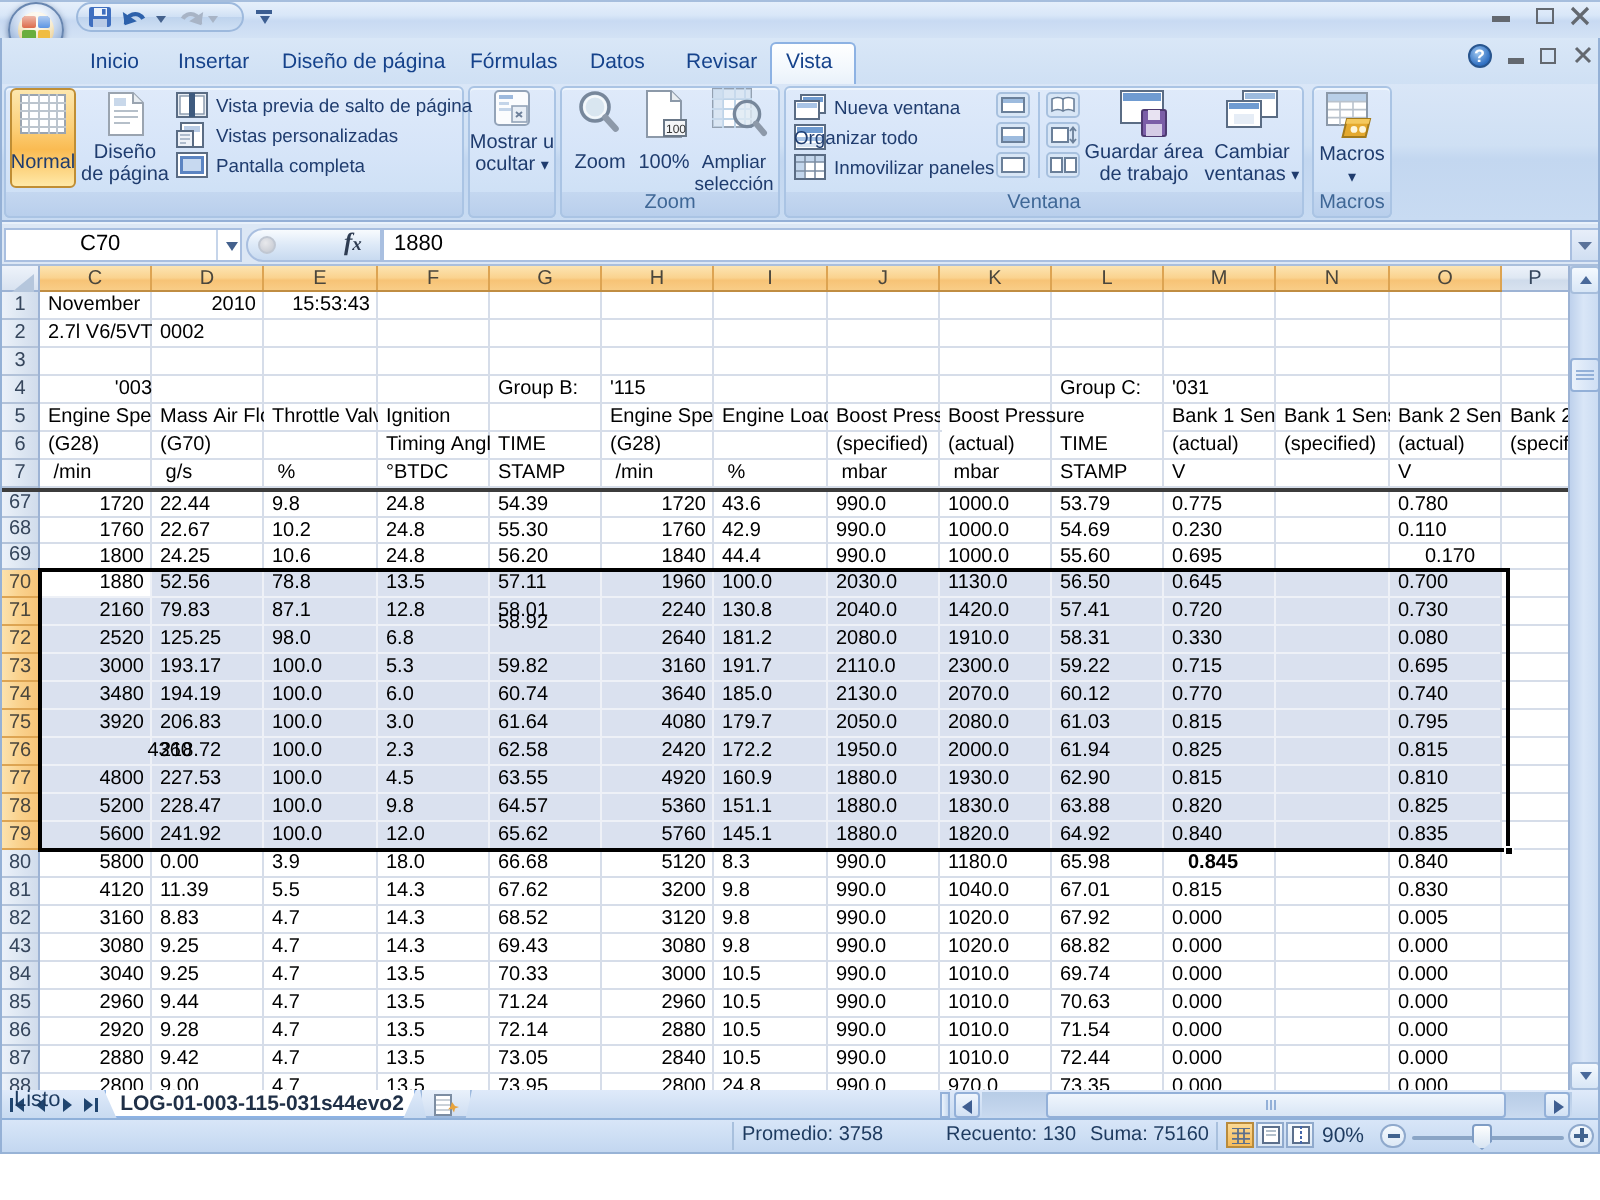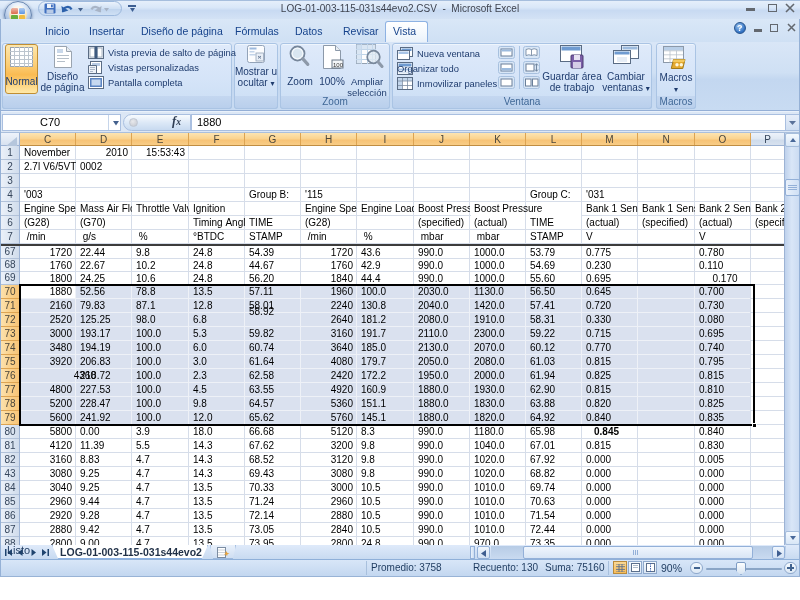--- a/index.html
+++ b/index.html
@@ -48,21 +48,20 @@
   <path d="M13.6 3 L12.6 9.6 L6.6 7.6 Z" fill="#a8b4c6"></path>
 </svg>
 <svg style="left:104px;top:8px" width="5" height="3.5" viewBox="0 0 5 3.5">
       <path d="M0 0 L5 0 L2.5 3.5 Z" fill="#a8b4c6"></path>
     </svg>
 <div style="left:128px;top:5px;width:8px;height:1.5px;background:#3c5e92"></div>
 <svg style="left:129.5px;top:8px" width="5" height="4" viewBox="0 0 5 4">
       <path d="M0 0 L5 0 L2.5 4 Z" fill="#3c5e92"></path>
     </svg>
 
-<div style="left:0;top:3px;width:800px;text-align:center;font-size:10px;color:#3f4450">LOG-01-003-115-031s44evo2.CSV&nbsp; - &nbsp;Microsoft Excel</div>
 
 <div style="left:746px;top:8px;width:9px;height:2.5px;background:#63686f"></div>
 <div style="left:768px;top:4px;width:9px;height:8px;border:1.3px solid #63686f"></div>
 <svg style="left:785px;top:3px" width="10" height="10" viewBox="0 0 10 10">
       <path d="M1 1 L9 9 M9 1 L1 9" stroke="#63686f" stroke-width="1.6"></path>
     </svg>
 
 <div style="left:0;top:19px;width:800px;height:23px;background:linear-gradient(180deg,#d9e7f7,#cfe0f4)"></div>
 <div class="tab" style="left:45px;top:25px">Inicio</div>
 <div class="tab" style="left:89px;top:25px">Insertar</div>
@@ -307,21 +306,21 @@
     <div style="left:21px;top:354px;width:729px;height:1px;background:#eef1f7"></div>
     <div style="left:21px;top:368px;width:729px;height:1px;background:#eef1f7"></div>
     <div style="left:21px;top:382px;width:729px;height:1px;background:#eef1f7"></div>
     <div style="left:21px;top:396px;width:729px;height:1px;background:#eef1f7"></div>
     <div style="left:21px;top:410px;width:729px;height:1px;background:#eef1f7"></div>
     <div class="cell" style="left:20px;top:146px;width:56px;height:14px;line-height:14px;padding-left:4px;">November</div>
 <div class="cell" style="left:76px;top:146px;width:56px;height:14px;line-height:14px;text-align:right;padding-right:4px;">2010</div>
 <div class="cell" style="left:132px;top:146px;width:57px;height:14px;line-height:14px;text-align:right;padding-right:4px;">15:53:43</div>
 <div class="cell" style="left:20px;top:160px;width:56px;height:14px;line-height:14px;padding-left:4px;">2.7l&nbsp;V6/5VT</div>
 <div class="cell" style="left:76px;top:160px;width:56px;height:14px;line-height:14px;padding-left:4px;">0002</div>
-<div class="cell" style="left:20px;top:188px;width:56px;height:14px;line-height:14px;padding-left:4px;">'003</div>
+<div class="cell" style="left:20px;top:188px;width:56px;height:14px;line-height:14px;padding-left:4px;text-align:right;">'003</div>
 <div class="cell" style="left:245px;top:188px;width:56px;height:14px;line-height:14px;padding-left:4px;">Group&nbsp;B:</div>
 <div class="cell" style="left:301px;top:188px;width:56px;height:14px;line-height:14px;padding-left:4px;">'115</div>
 <div class="cell" style="left:526px;top:188px;width:56px;height:14px;line-height:14px;padding-left:4px;">Group&nbsp;C:</div>
 <div class="cell" style="left:582px;top:188px;width:56px;height:14px;line-height:14px;padding-left:4px;">'031</div>
 <div class="cell" style="left:20px;top:202px;width:56px;height:14px;line-height:14px;padding-left:4px;">Engine&nbsp;Speed</div>
 <div class="cell" style="left:76px;top:202px;width:56px;height:14px;line-height:14px;padding-left:4px;">Mass&nbsp;Air&nbsp;Flow</div>
 <div class="cell" style="left:132px;top:202px;width:57px;height:14px;line-height:14px;padding-left:4px;">Throttle&nbsp;Valve</div>
 <div class="cell" style="left:189px;top:202px;width:56px;height:14px;line-height:14px;padding-left:4px;">Ignition</div>
 <div class="cell" style="left:301px;top:202px;width:56px;height:14px;line-height:14px;padding-left:4px;">Engine&nbsp;Speed</div>
 <div class="cell" style="left:357px;top:202px;width:57px;height:14px;line-height:14px;padding-left:4px;">Engine&nbsp;Load</div>
@@ -364,21 +363,21 @@
 <div class="cell" style="left:357px;top:246px;width:57px;height:13px;line-height:13px;padding-left:4px;">43.6</div>
 <div class="cell" style="left:414px;top:246px;width:56px;height:13px;line-height:13px;padding-left:4px;">990.0</div>
 <div class="cell" style="left:470px;top:246px;width:56px;height:13px;line-height:13px;padding-left:4px;">1000.0</div>
 <div class="cell" style="left:526px;top:246px;width:56px;height:13px;line-height:13px;padding-left:4px;">53.79</div>
 <div class="cell" style="left:582px;top:246px;width:56px;height:13px;line-height:13px;padding-left:4px;">0.775</div>
 <div class="cell" style="left:695px;top:246px;width:56px;height:13px;line-height:13px;padding-left:4px;">0.780</div>
 <div class="cell" style="left:20px;top:259px;width:56px;height:13px;line-height:13px;text-align:right;padding-right:4px;">1760</div>
 <div class="cell" style="left:76px;top:259px;width:56px;height:13px;line-height:13px;padding-left:4px;">22.67</div>
 <div class="cell" style="left:132px;top:259px;width:57px;height:13px;line-height:13px;padding-left:4px;">10.2</div>
 <div class="cell" style="left:189px;top:259px;width:56px;height:13px;line-height:13px;padding-left:4px;">24.8</div>
-<div class="cell" style="left:245px;top:259px;width:56px;height:13px;line-height:13px;padding-left:4px;">44.67</div>
+<div class="cell" style="left:245px;top:259px;width:56px;height:13px;line-height:13px;padding-left:4px;">55.30</div>
 <div class="cell" style="left:301px;top:259px;width:56px;height:13px;line-height:13px;text-align:right;padding-right:4px;">1760</div>
 <div class="cell" style="left:357px;top:259px;width:57px;height:13px;line-height:13px;padding-left:4px;">42.9</div>
 <div class="cell" style="left:414px;top:259px;width:56px;height:13px;line-height:13px;padding-left:4px;">990.0</div>
 <div class="cell" style="left:470px;top:259px;width:56px;height:13px;line-height:13px;padding-left:4px;">1000.0</div>
 <div class="cell" style="left:526px;top:259px;width:56px;height:13px;line-height:13px;padding-left:4px;">54.69</div>
 <div class="cell" style="left:582px;top:259px;width:56px;height:13px;line-height:13px;padding-left:4px;">0.230</div>
 <div class="cell" style="left:695px;top:259px;width:56px;height:13px;line-height:13px;padding-left:4px;">0.110</div>
 <div class="cell" style="left:20px;top:272px;width:56px;height:13px;line-height:13px;text-align:right;padding-right:4px;">1800</div>
 <div class="cell" style="left:76px;top:272px;width:56px;height:13px;line-height:13px;padding-left:4px;">24.25</div>
 <div class="cell" style="left:132px;top:272px;width:57px;height:13px;line-height:13px;padding-left:4px;">10.6</div>

